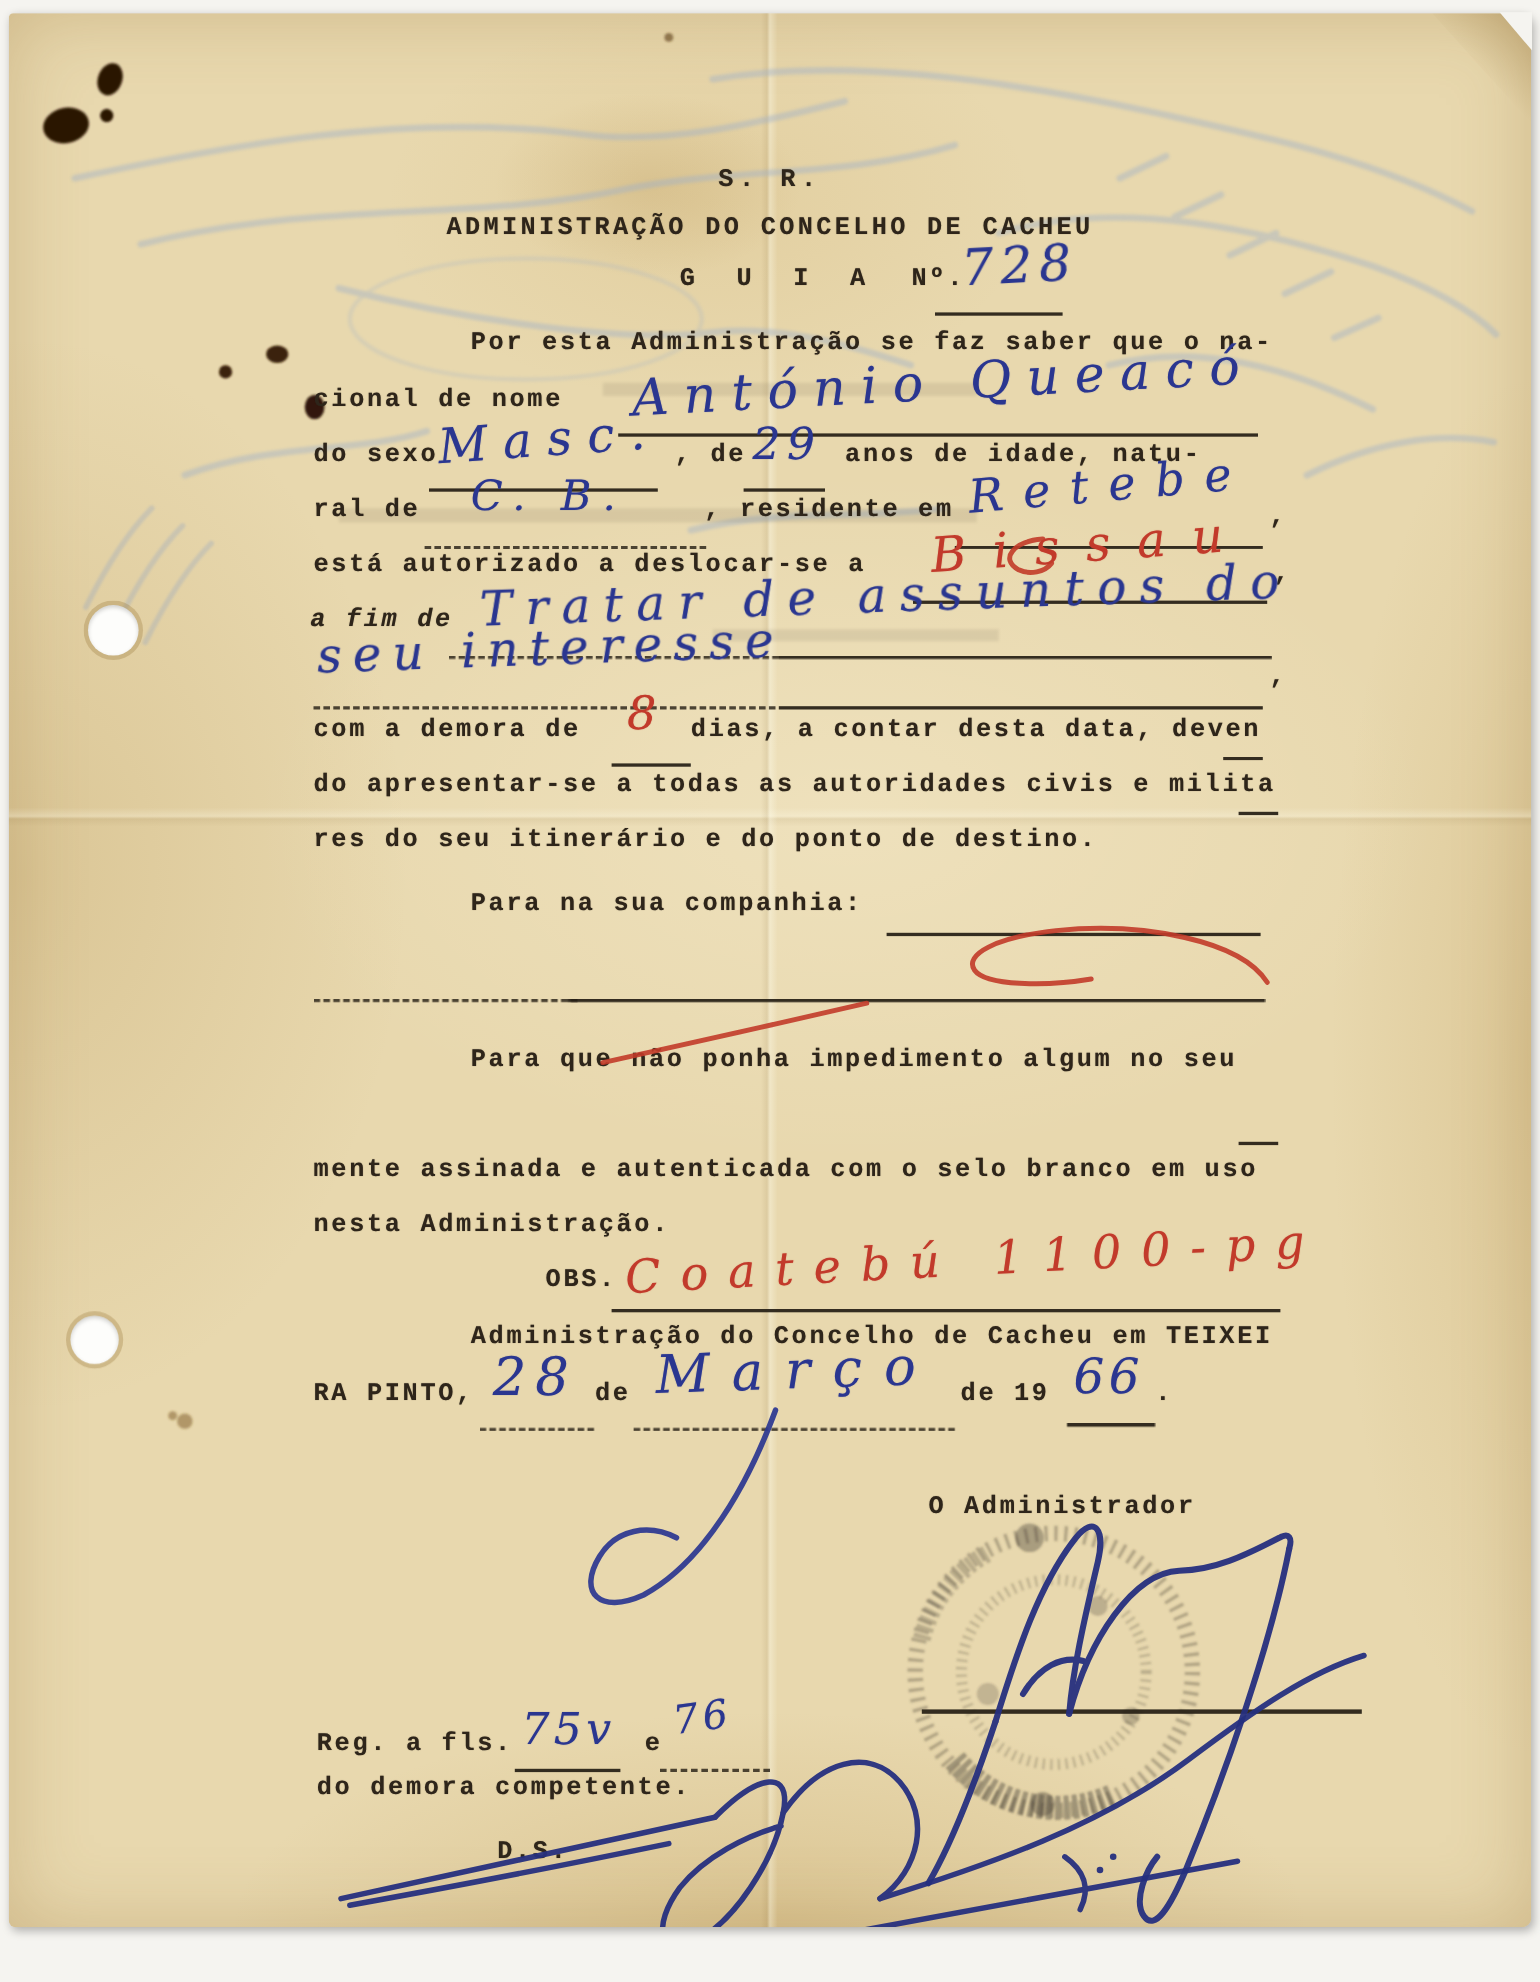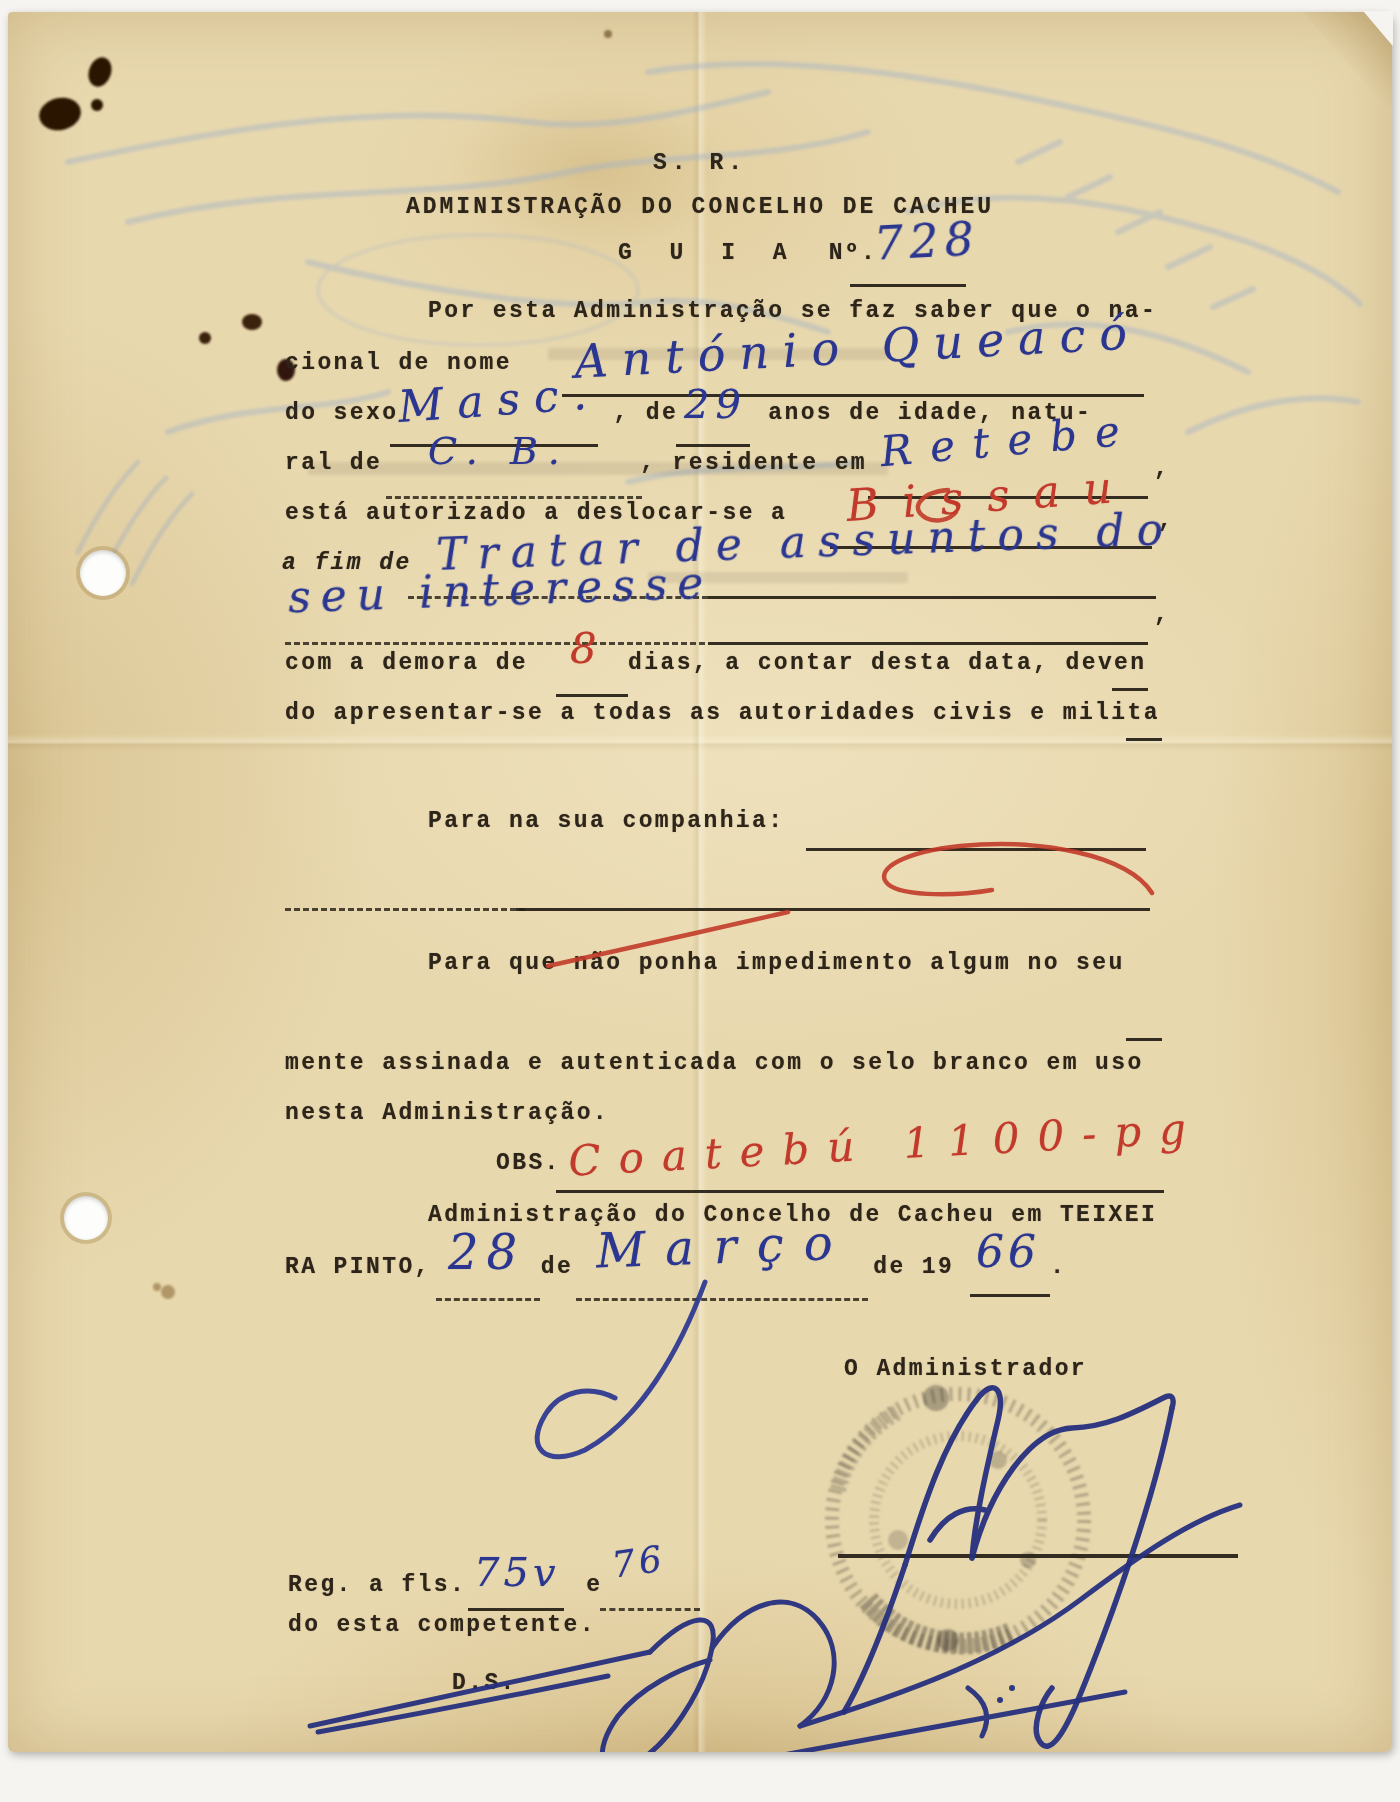--- a/index.html
+++ b/index.html
@@ -181,36 +181,37 @@
     <div class="t" style="left:1146px;top:446px;">,</div>
 
     <div class="t" style="left:277px;top:490px;">está autorizado a deslocar-se a</div>
     <div class="t" style="left:1150px;top:498px;">,</div>
 
     <div class="t" style="left:274px;top:540px;font-style:italic;">a fim de</div>
     <div class="t" style="left:1146px;top:592px;">,</div>
 
     <div class="t" style="left:277px;top:640px;"><span>com a demora de</span><span class="gap" style="width:100px;"></span><span>dias, a contar desta data, deven</span></div>
     <div class="t" style="left:277px;top:690px;">do apresentar-se a todas as autoridades civis e milita</div>
+    <div class="t" style="left:277px;top:740px;">res do seu itinerário e do ponto de destino.</div>
 
     <div class="t" style="left:420px;top:798px;">Para na sua companhia:</div>
 
     <div class="t" style="left:420px;top:940px;">Para que não ponha impedimento algum no seu</div>
     <div class="t" style="left:277px;top:1040px;">mente assinada e autenticada com o selo branco em uso</div>
     <div class="t" style="left:277px;top:1090px;">nesta Administração.</div>
 
     <div class="t" style="left:488px;top:1140px;">OBS.</div>
 
     <div class="t" style="left:420px;top:1192px;">Administração do Concelho de Cacheu em TEIXEI</div>
     <div class="t" style="left:277px;top:1244px;"><span>RA PINTO,</span><span class="gap" style="width:110px;"></span><span>de</span><span class="gap" style="width:300px;"></span><span>de 19</span><span class="gap" style="width:96px;"></span><span>.</span></div>
 
     <div class="t" style="left:836px;top:1346px;">O Administrador</div>
 
     <div class="t" style="left:280px;top:1562px;"><span>Reg. a fls.</span><span class="gap" style="width:120px;"></span><span>e</span></div>
-    <div class="t" style="left:280px;top:1602px;">do esta competente.</div>
+    <div class="t" style="left:280px;top:1602px;">do demora competente.</div>
     <div class="t" style="left:444px;top:1660px;">D.S.</div>
 
     <div class="hw" style="left:866px;top:206px;font-size:46px;letter-spacing:6px;transform:rotate(-3deg);">728</div>
     <div class="hw" style="left:566px;top:312px;font-size:46px;letter-spacing:14px;transform:rotate(-3deg);">António Queacó</div>
     <div class="hw" style="left:390px;top:366px;font-size:44px;letter-spacing:14px;transform:rotate(-4deg);">Masc.</div>
     <div class="hw" style="left:676px;top:372px;font-size:40px;letter-spacing:6px;">29</div>
     <div class="hw" style="left:420px;top:420px;font-size:38px;letter-spacing:10px;">C. B.</div>
     <div class="hw" style="left:872px;top:408px;font-size:42px;letter-spacing:18px;transform:rotate(-5deg);">Retebe</div>
     <div class="hw red" style="left:838px;top:462px;font-size:44px;letter-spacing:24px;transform:rotate(-4deg);">Bissau</div>
     <div class="hw" style="left:428px;top:508px;font-size:44px;letter-spacing:12px;transform:rotate(-2deg);">Tratar de assuntos do</div>

